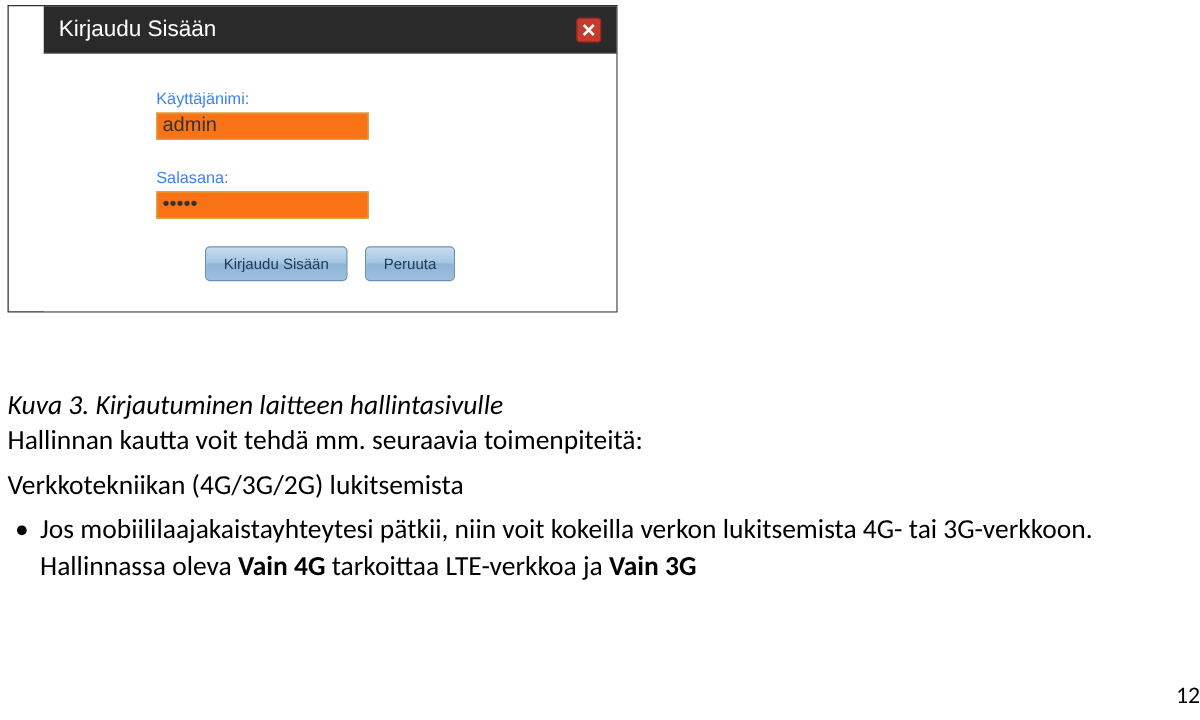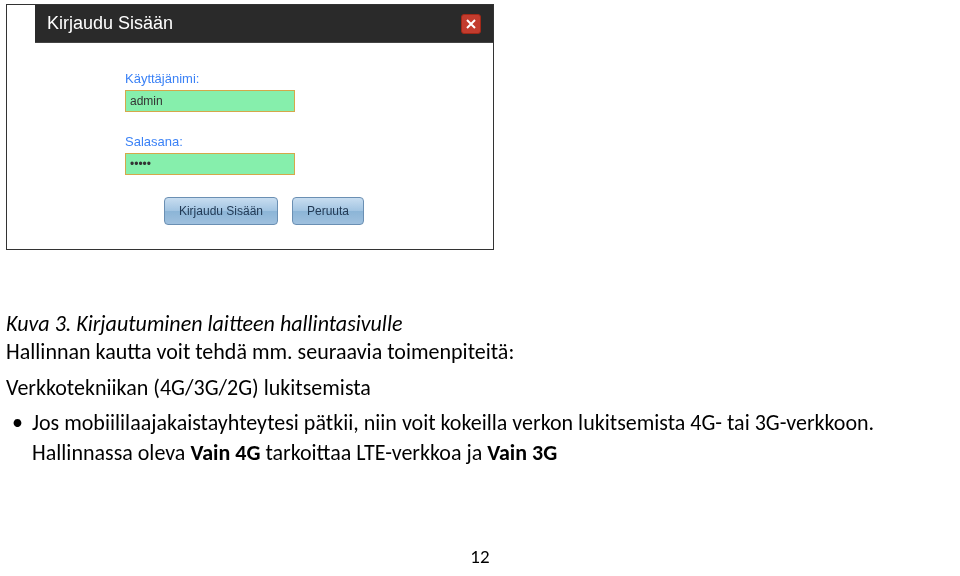--- a/index.html
+++ b/index.html
@@ -60,22 +60,22 @@
       font-size: 13px;
       font-weight: normal;
       color: #3b82f6;
       margin-bottom: 4px;
       display: block;
     }
     .text-input {
       width: 170px;
       height: 22px;
       border: 1px solid #d4a84a;
-      background: #86efac;
-      font-size: 12px;
+      background: #f97316;
+      font-size: 16px;
       padding: 2px 4px;
       color: #333;
       font-family: Arial, sans-serif;
     }
     .button-row {
       display: flex;
       justify-content: center;
       gap: 14px;
       margin-top: 18px;
       margin-bottom: 4px;
@@ -121,21 +121,21 @@
       top: 0;
     }
     .bold {
       font-weight: bold;
     }
     .page-num {
       position: absolute;
       bottom: 8px;
       left: 0;
       width: 960px;
-      text-align: center;
+      text-align: right;
       font-size: 19px;
       font-family: "Calibri", "Segoe UI", Arial, sans-serif;
     }
   </style>
 </head>
 <body>
 
 <div class="login-dialog">
   <div class="title-bar">
     <span>Kirjaudu Sisään</span>

